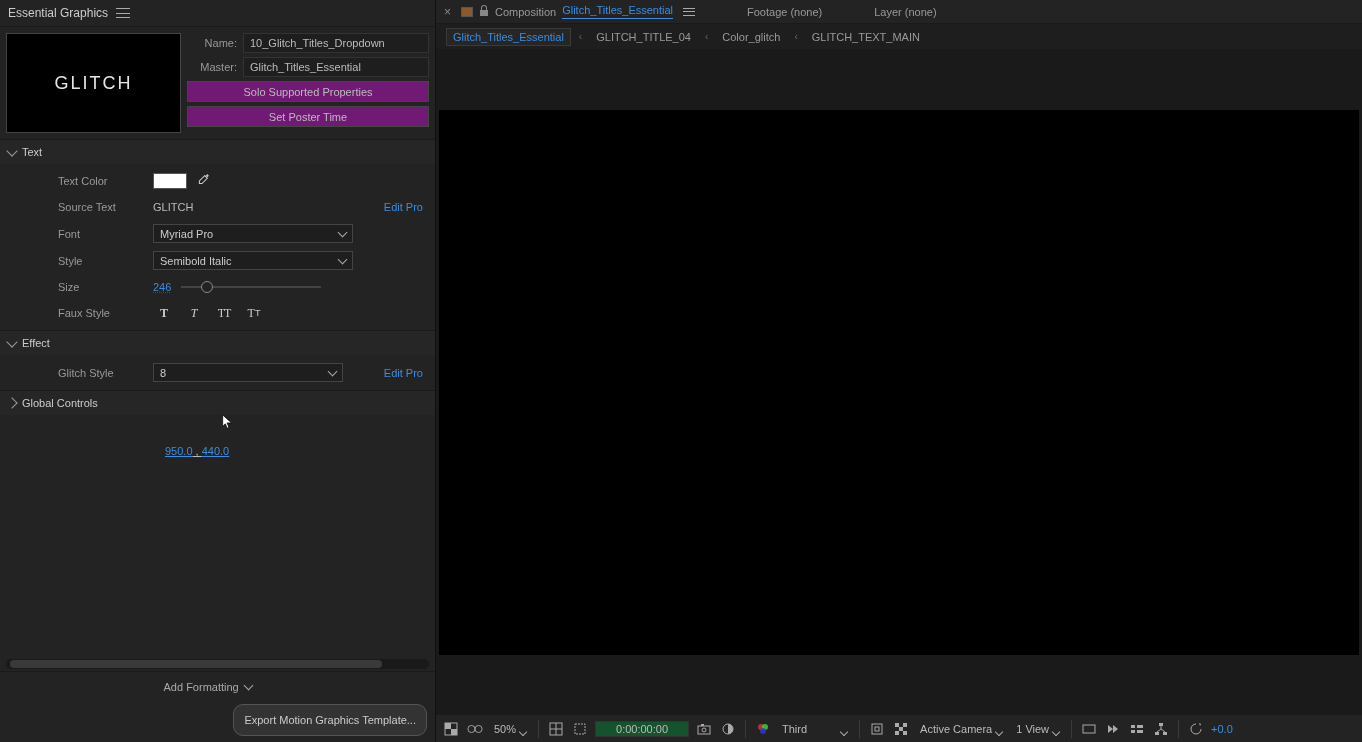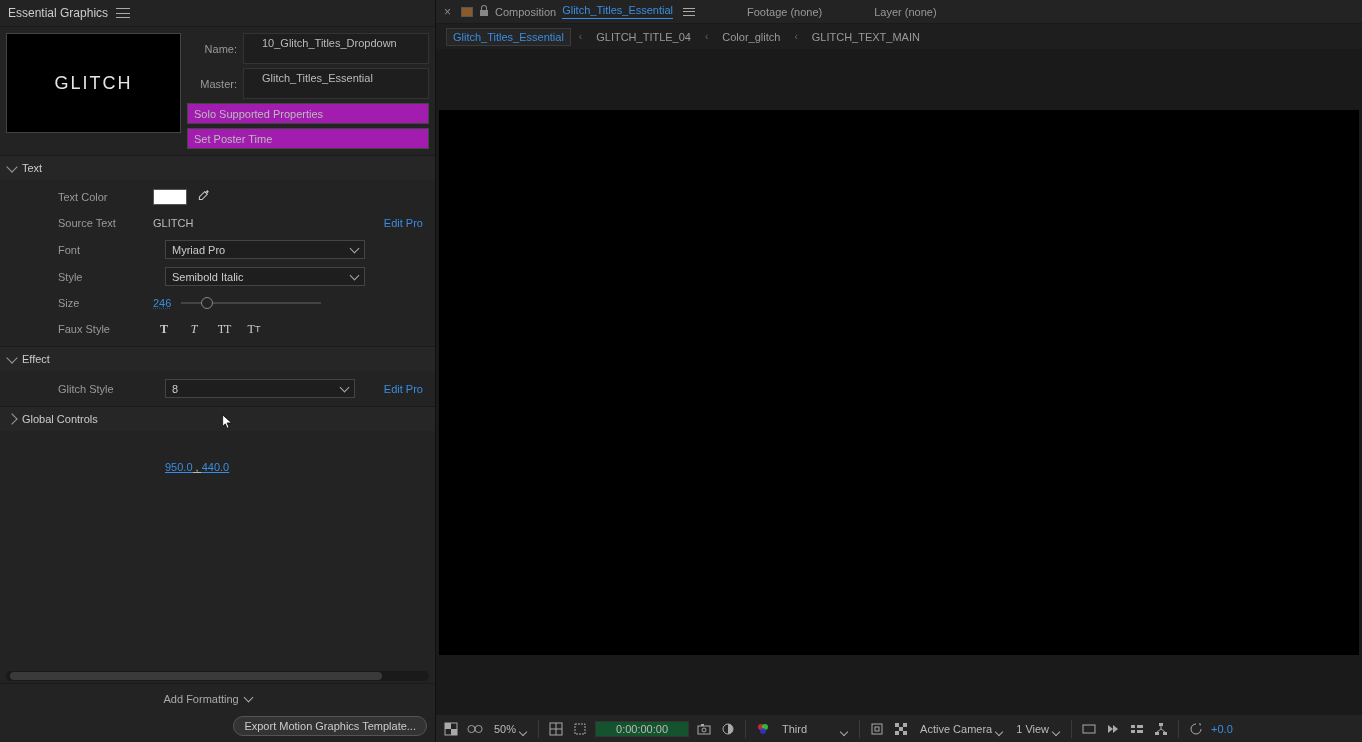--- a/index.html
+++ b/index.html
@@ -11,56 +11,56 @@
 .panel-header { display: flex; align-items: center; gap: 8px; padding: 6px 8px; background: #232323; border-bottom: 1px solid #1a1a1a; }
 .panel-title { font-size: 12px; color: #ccc; }
 .hamburger { width: 14px; height: 10px; display: flex; flex-direction: column; justify-content: space-between; cursor: pointer; }
 .hamburger div { height: 1px; background: #aaa; }
 
 .header-block { display: flex; padding: 6px; gap: 6px; }
 .thumb { width: 175px; height: 100px; background: #000; display: flex; align-items: center; justify-content: center; color: #e5e5e5; font-size: 18px; letter-spacing: 2px; font-weight: 300; border: 1px solid #444; }
 .meta { flex: 1; display: flex; flex-direction: column; gap: 4px; }
 .meta-row { display: flex; align-items: center; gap: 6px; }
 .meta-label { width: 50px; text-align: right; color: #999; font-size: 11px; }
-.meta-field { flex: 1; background: #1e1e1e; border: 1px solid #333; padding: 3px 18px; color: #bbb; font-size: 11px; height: 31px; }
-.meta-btn { flex: 1; background: #a21caf; border: 1px solid #444; padding: 4px 6px; color: #bbb; text-align: left; font-size: 11px; cursor: pointer; height: 21px; }
+.meta-field { flex: 1; background: #1e1e1e; border: 1px solid #333; padding: 3px 6px; color: #bbb; font-size: 11px; height: 20px; }
+.meta-btn { flex: 1; background: #701a75; border: 1px solid #444; padding: 4px 6px; color: #bbb; text-align: center; font-size: 11px; cursor: pointer; height: 21px; }
 
 .scroll-area { flex: 1; overflow: hidden; }
 .section { border-top: 1px solid #1a1a1a; }
 .section-header { display: flex; align-items: center; gap: 6px; padding: 6px 8px; cursor: pointer; background: #262626; }
 .chevron { width: 8px; height: 8px; display: inline-block; }
 .chevron.down { border-left: 1px solid #999; border-bottom: 1px solid #999; transform: rotate(-45deg); margin-top: -2px; }
 .chevron.right { border-top: 1px solid #999; border-right: 1px solid #999; transform: rotate(45deg); }
 .section-title { color: #ccc; font-size: 11px; }
 .section-body { padding: 4px 0 4px 0; }
 .prop-row { display: flex; align-items: center; padding: 4px 8px; min-height: 26px; }
 .prop-label { width: 145px; text-align: left; padding-left: 50px; color: #999; font-size: 11px; }
 .prop-ctrl { flex: 1; display: flex; align-items: center; gap: 8px; }
 .color-swatch { width: 34px; height: 16px; background: #fff; border: 1px solid #555; cursor: pointer; }
 .eyedrop { color: #ccc; font-size: 14px; cursor: pointer; }
 .value-text { color: #bbb; font-size: 11px; }
 .link-edit { margin-left: auto; color: #3a8de0; font-size: 11px; cursor: pointer; padding-right: 4px; }
-.dropdown { flex: 1; max-width: 200px; display: flex; align-items: center; background: #1e1e1e; border: 1px solid #444; padding: 2px 6px; height: 19px; cursor: pointer; margin-left: 12px; }
+.dropdown { flex: 1; max-width: 200px; display: flex; align-items: center; background: #1e1e1e; border: 1px solid #444; padding: 2px 6px; height: 19px; cursor: pointer; }
 .dropdown span:first-child { flex: 1; color: #ccc; font-size: 11px; }
 .dd-arrow { width: 7px; height: 7px; border-right: 1px solid #aaa; border-bottom: 1px solid #aaa; transform: rotate(45deg); margin-top: -3px; }
 .blue-num { color: #3a8de0; font-size: 11px; cursor: ew-resize; text-decoration: underline dotted rgba(58,141,224,0.4); }
 .slider-wrap { flex: 1; display: flex; align-items: center; gap: 10px; }
 .slider-track { width: 140px; height: 2px; background: #444; position: relative; }
 .slider-knob { position: absolute; width: 12px; height: 12px; border: 1px solid #888; border-radius: 50%; background: #232323; top: -5px; left: 20px; cursor: pointer; }
 .faux-btn { width: 22px; height: 18px; display: flex; align-items: center; justify-content: center; color: #ccc; font-size: 12px; cursor: pointer; font-family: Georgia, serif; }
 .faux-bold { font-weight: bold; }
 .faux-italic { font-style: italic; }
 .faux-small { font-variant: small-caps; }
 
 .coords-row { padding: 30px 8px 8px 165px; color: #3a8de0; font-size: 11px; }
 .coords-row span { cursor: ew-resize; text-decoration: underline; }
 
 .bottom-bar { display: flex; align-items: center; padding: 6px 8px; gap: 8px; border-top: 1px solid #1a1a1a; background: #232323; flex-direction: column; }
 .add-fmt { display: flex; align-items: center; gap: 6px; background: transparent; padding: 3px 6px; cursor: pointer; min-width: 120px; }
-.export-btn { background: #333; border: 1px solid #555; border-radius: 10px; padding: 3px 10px; color: #ccc; font-size: 11px; cursor: pointer; margin-left: auto; }
+.export-btn { background: #333; border: 1px solid #555; border-radius: 10px; padding: 9px 10px; color: #ccc; font-size: 11px; cursor: pointer; margin-left: auto; }
 
 .hscroll { height: 10px; background: #1a1a1a; margin: 0 6px 2px 6px; border-radius: 5px; position: relative; }
 .hscroll-thumb { position: absolute; left: 4px; top: 1px; width: 88%; height: 8px; background: #3a3a3a; border-radius: 4px; cursor: pointer; }
 
 .cursor-arrow { position: absolute; left: 221px; top: 414px; pointer-events: none; z-index: 100; }
 .cursor-arrow svg { width: 14px; height: 16px; }
 
 
 .right-panel { flex: 1; background: #232323; display: flex; flex-direction: column; }
 .tabs-row { display: flex; align-items: center; gap: 6px; padding: 2px 4px; background: #232323; border-bottom: 1px solid #1a1a1a; height: 24px; }

